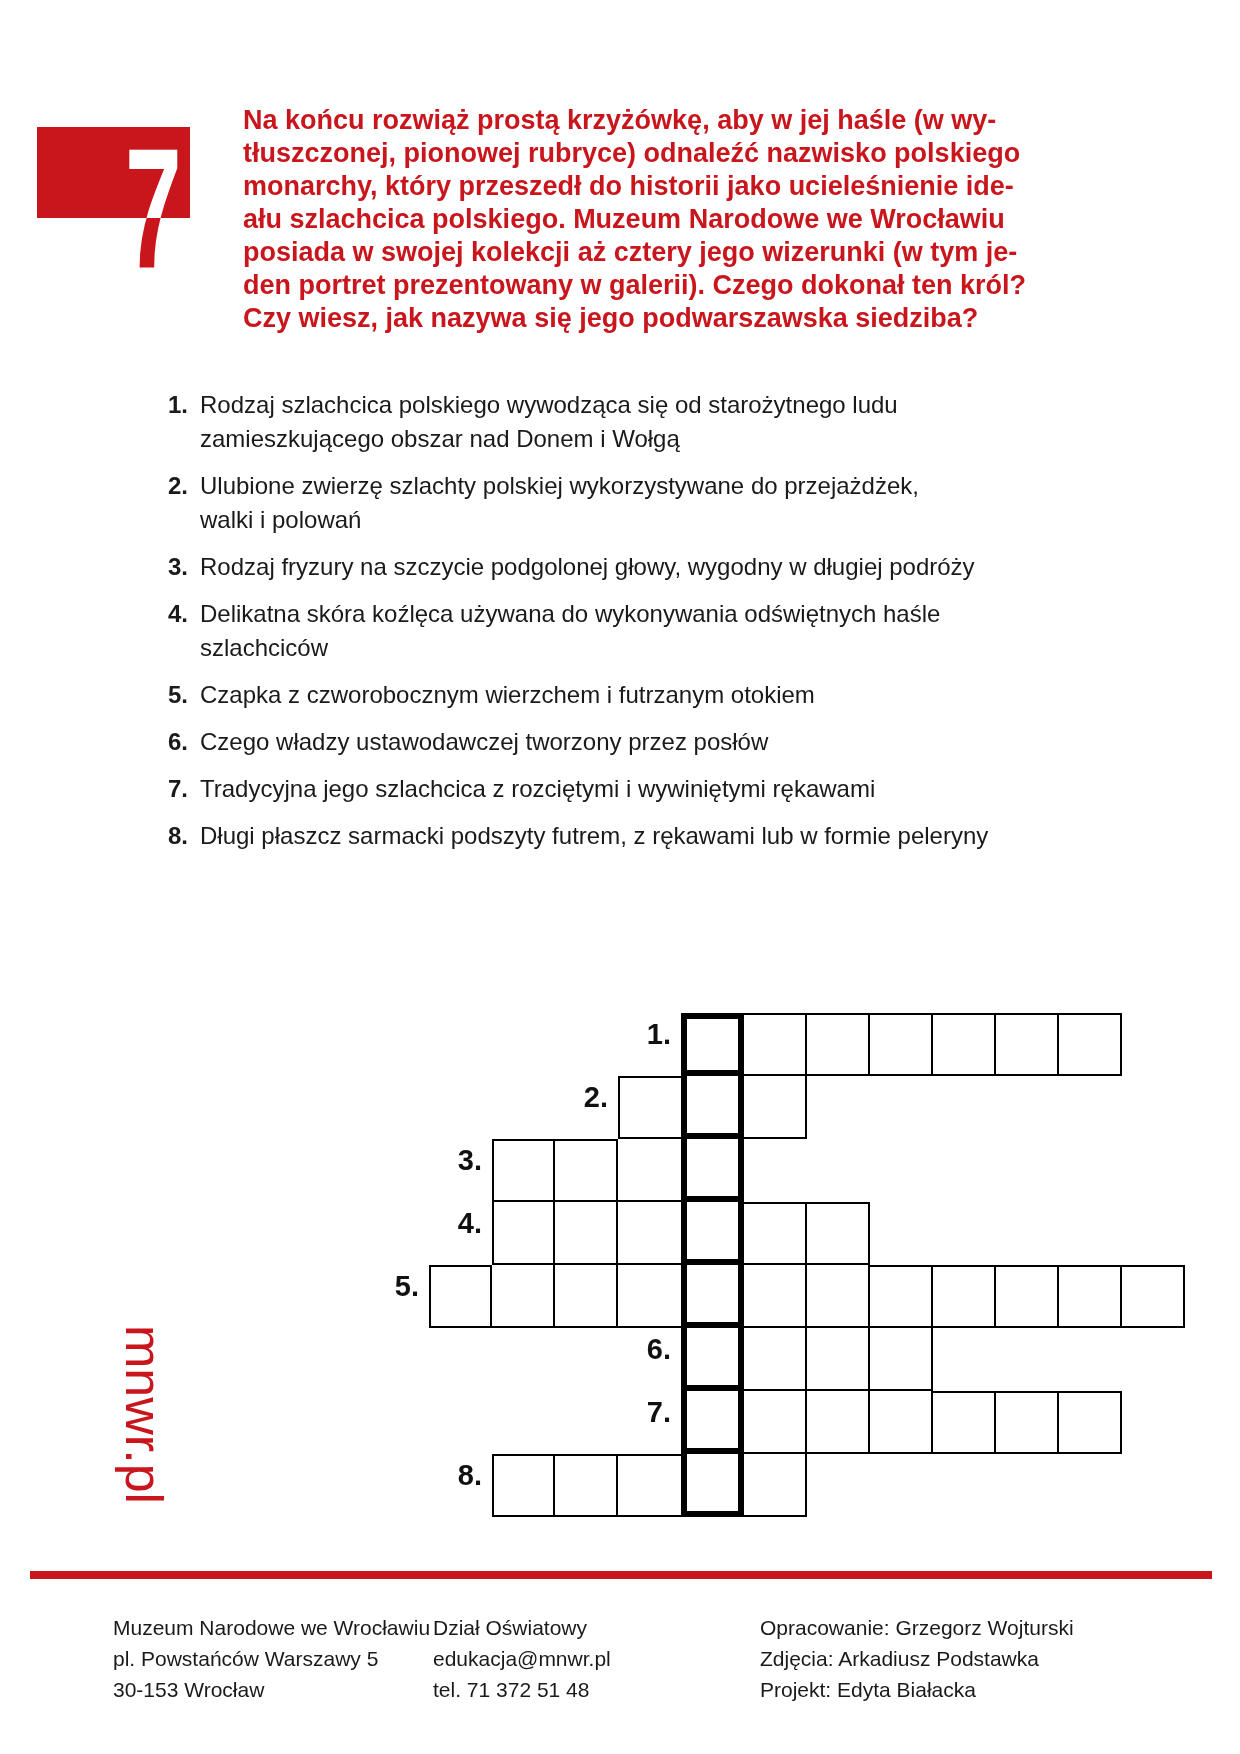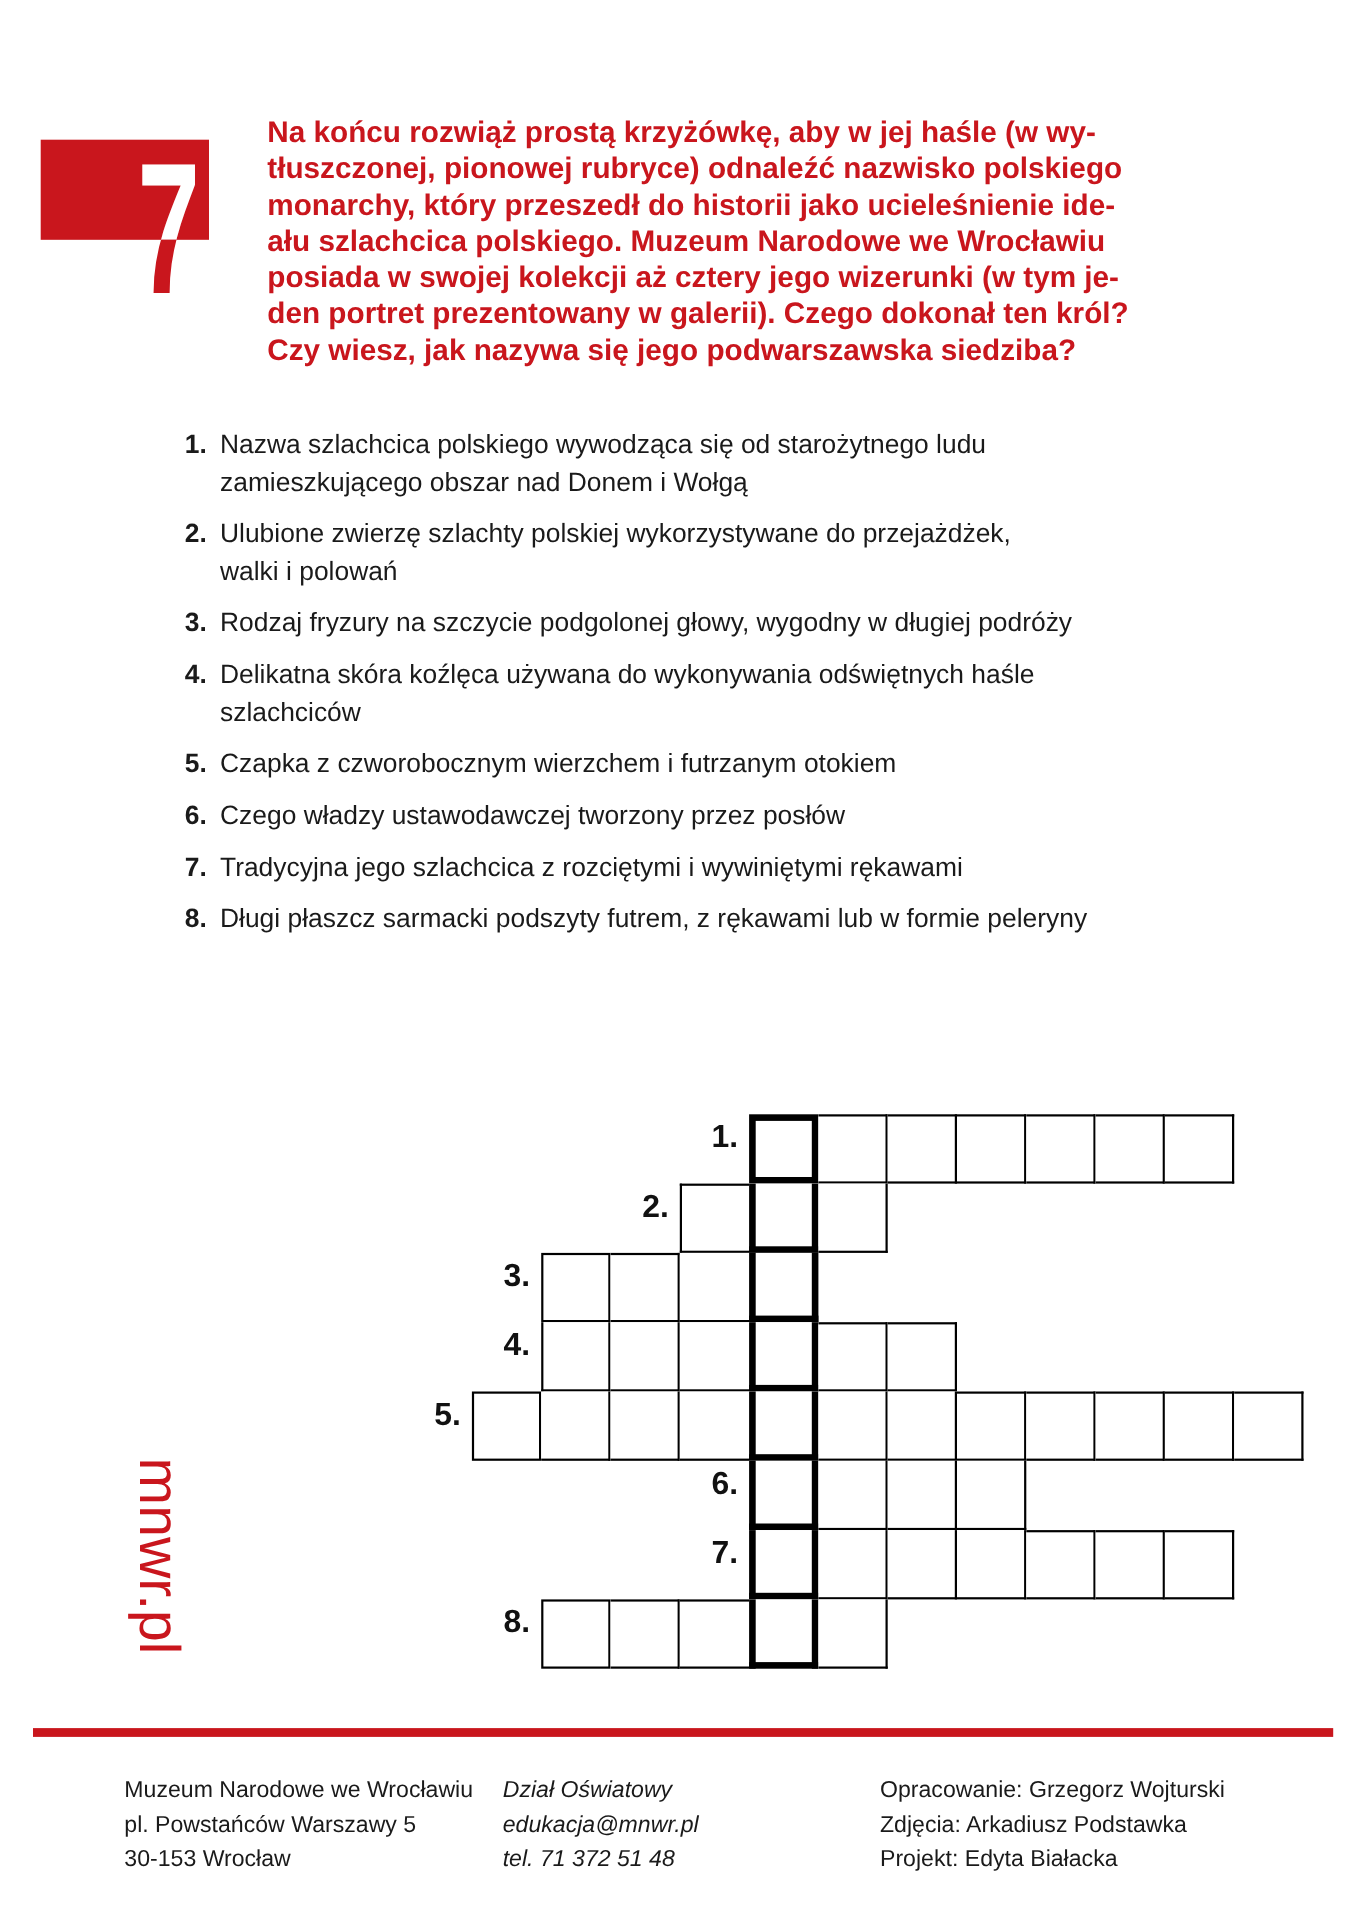--- a/index.html
+++ b/index.html
@@ -36,42 +36,42 @@
 
   
   .brand-vertical { position:absolute; left:172px; top:1325px;
     transform:rotate(90deg); transform-origin:0 0;
     color:var(--accent); font-size:52px; line-height:56px; letter-spacing:0px; white-space:nowrap; }
 
   
   .divider { position:absolute; left:30px; top:1571px; width:1182px; height:8px; background:var(--accent); }
   .footer-col { position:absolute; top:1612px; font-size:21px; line-height:31px; color:var(--ink); }
   .footer-col-1 { left:113px; }
-  .footer-col-2 { left:457px;font-style:italic; }
-  .footer-col-3 { left:800px; }
+  .footer-col-2 { left:433px; }
+  .footer-col-3 { left:760px; }
 </style>
 </head>
 <body>
 
 <div class="badge-box"></div>
 <div class="badge-seven seven-white"><span>7</span></div>
 <div class="badge-seven seven-red"><span>7</span></div>
 
 <div class="intro multiline">Na końcu rozwiąż prostą krzyżówkę, aby w jej haśle (w wy-
 tłuszczonej, pionowej rubryce) odnaleźć nazwisko polskiego
 monarchy, który przeszedł do historii jako ucieleśnienie ide-
 ału szlachcica polskiego. Muzeum Narodowe we Wrocławiu
 posiada w swojej kolekcji aż cztery jego wizerunki (w tym je-
 den portret prezentowany w galerii). Czego dokonał ten król?
 Czy wiesz, jak nazywa się jego podwarszawska siedziba?</div>
 
 <div class="clues">
     <div class="clue-item">
       <span class="clue-num">1.</span>
-      <span class="clue-text multiline">Nazwa szlachcica polskiego wywodząca się od starożytnego ludu
+      <span class="clue-text multiline">Rodzaj szlachcica polskiego wywodząca się od starożytnego ludu
 zamieszkującego obszar nad Donem i Wołgą</span>
     </div>
     <div class="clue-item">
       <span class="clue-num">2.</span>
       <span class="clue-text multiline">Ulubione zwierzę szlachty polskiej wykorzystywane do przejażdżek,
 walki i polowań</span>
     </div>
     <div class="clue-item">
       <span class="clue-num">3.</span>
       <span class="clue-text multiline">Rodzaj fryzury na szczycie podgolonej głowy, wygodny w długiej podróży</span>

